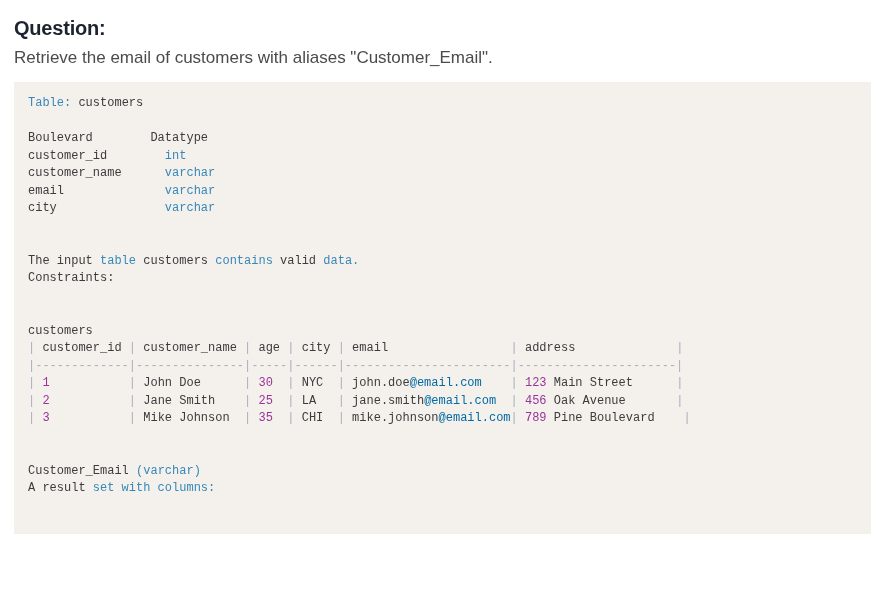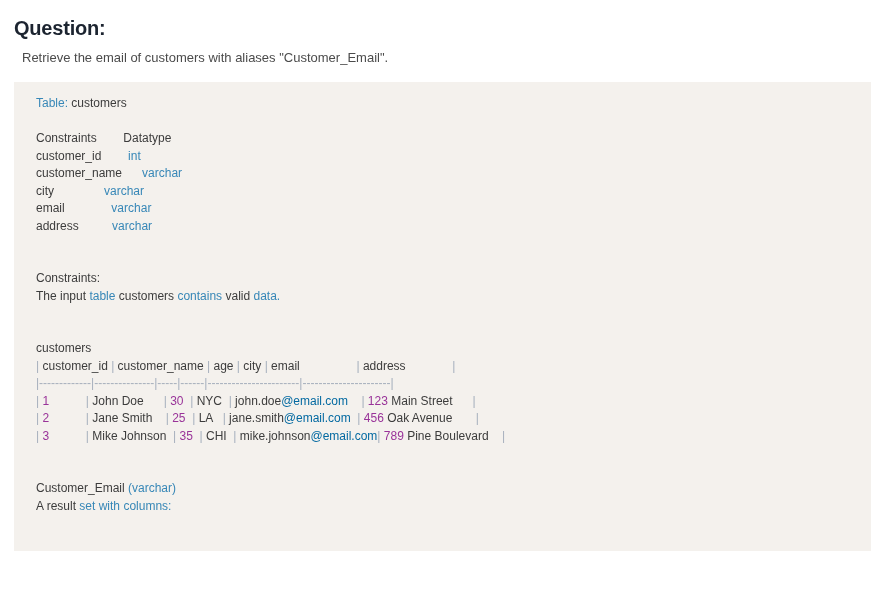--- a/index.html
+++ b/index.html
@@ -17,65 +17,63 @@
   }
   .question-title {
     margin: 0 0 10px 0;
     font-size: 20px;
     line-height: 24px;
     font-weight: 700;
     letter-spacing: -0.2px;
     color: #1c2430;
   }
   .question-description {
-    margin: 0 0 16px 8px;
-    font-size: 13px;
+    margin: 0 0 16px 0;
+    font-size: 17px;
     line-height: 16px;
     color: #4b4b4b;
   }
   .code-block {
     width: 857px;
     background: #f4f1ed;
     padding: 13px 14px 36px 14px;
   }
   .code-line {
-    font-family: Liberation Sans, sans-serif;
+    font-family: Liberation Mono, monospace;
     font-size: 12px;
     line-height: 17.5px;
     white-space: pre;
     color: #3c3c3c;
-    margin-left: 8px;
   }
   .tok-tx  { color: #3c3c3c; }
   .tok-kw  { color: #3787b7; }
   .tok-num { color: #993399; }
   .tok-org { color: #0369a1; }
   .tok-pun { color: #a6b0bd; }
 </style>
 </head>
 <body>
 
 <div class="page">
   <h1 class="question-title">Question:</h1>
   <p class="question-description">Retrieve the email of customers with aliases "Customer_Email".</p>
 
   <div class="code-block">
     <div>
         <div class="code-line"><span class="tok-kw">Table:</span><span class="tok-tx"> customers</span></div>
         <div class="code-line"> </div>
-        <div class="code-line"><span class="tok-tx">Constraints        Datatype</span></div>
+        <div class="code-line"><span class="tok-tx">Boulevard        Datatype</span></div>
         <div class="code-line"><span class="tok-tx">customer_id        </span><span class="tok-kw">int</span></div>
         <div class="code-line"><span class="tok-tx">customer_name      </span><span class="tok-kw">varchar</span></div>
+        <div class="code-line"><span class="tok-tx">email              </span><span class="tok-kw">varchar</span></div>
         <div class="code-line"><span class="tok-tx">city               </span><span class="tok-kw">varchar</span></div>
-        <div class="code-line"><span class="tok-tx">email              </span><span class="tok-kw">varchar</span></div>
-        <div class="code-line"><span class="tok-tx">address          </span><span class="tok-kw">varchar</span></div>
         <div class="code-line"> </div>
         <div class="code-line"> </div>
+        <div class="code-line"><span class="tok-tx">The input </span><span class="tok-kw">table</span><span class="tok-tx"> customers </span><span class="tok-kw">contains</span><span class="tok-tx"> valid </span><span class="tok-kw">data.</span></div>
         <div class="code-line"><span class="tok-tx">Constraints:</span></div>
-        <div class="code-line"><span class="tok-tx">The input </span><span class="tok-kw">table</span><span class="tok-tx"> customers </span><span class="tok-kw">contains</span><span class="tok-tx"> valid </span><span class="tok-kw">data.</span></div>
         <div class="code-line"> </div>
         <div class="code-line"> </div>
         <div class="code-line"><span class="tok-tx">customers</span></div>
         <div class="code-line"><span class="tok-pun">|</span><span class="tok-tx"> customer_id </span><span class="tok-pun">|</span><span class="tok-tx"> customer_name </span><span class="tok-pun">|</span><span class="tok-tx"> age </span><span class="tok-pun">|</span><span class="tok-tx"> city </span><span class="tok-pun">|</span><span class="tok-tx"> email                 </span><span class="tok-pun">|</span><span class="tok-tx"> address              </span><span class="tok-pun">|</span></div>
         <div class="code-line"><span class="tok-pun">|-------------|---------------|-----|------|-----------------------|----------------------|</span></div>
         <div class="code-line"><span class="tok-pun">|</span><span class="tok-tx"> </span><span class="tok-num">1</span><span class="tok-tx">           </span><span class="tok-pun">|</span><span class="tok-tx"> John Doe      </span><span class="tok-pun">|</span><span class="tok-tx"> </span><span class="tok-num">30</span><span class="tok-tx">  </span><span class="tok-pun">|</span><span class="tok-tx"> NYC  </span><span class="tok-pun">|</span><span class="tok-tx"> john.doe</span><span class="tok-org">@email.com</span><span class="tok-tx">    </span><span class="tok-pun">|</span><span class="tok-tx"> </span><span class="tok-num">123</span><span class="tok-tx"> Main Street      </span><span class="tok-pun">|</span></div>
         <div class="code-line"><span class="tok-pun">|</span><span class="tok-tx"> </span><span class="tok-num">2</span><span class="tok-tx">           </span><span class="tok-pun">|</span><span class="tok-tx"> Jane Smith    </span><span class="tok-pun">|</span><span class="tok-tx"> </span><span class="tok-num">25</span><span class="tok-tx">  </span><span class="tok-pun">|</span><span class="tok-tx"> LA   </span><span class="tok-pun">|</span><span class="tok-tx"> jane.smith</span><span class="tok-org">@email.com</span><span class="tok-tx">  </span><span class="tok-pun">|</span><span class="tok-tx"> </span><span class="tok-num">456</span><span class="tok-tx"> Oak Avenue       </span><span class="tok-pun">|</span></div>
         <div class="code-line"><span class="tok-pun">|</span><span class="tok-tx"> </span><span class="tok-num">3</span><span class="tok-tx">           </span><span class="tok-pun">|</span><span class="tok-tx"> Mike Johnson  </span><span class="tok-pun">|</span><span class="tok-tx"> </span><span class="tok-num">35</span><span class="tok-tx">  </span><span class="tok-pun">|</span><span class="tok-tx"> CHI  </span><span class="tok-pun">|</span><span class="tok-tx"> mike.johnson</span><span class="tok-org">@email.com</span><span class="tok-pun">|</span><span class="tok-tx"> </span><span class="tok-num">789</span><span class="tok-tx"> Pine Boulevard    </span><span class="tok-pun">|</span></div>
         <div class="code-line"> </div>
         <div class="code-line"> </div>

